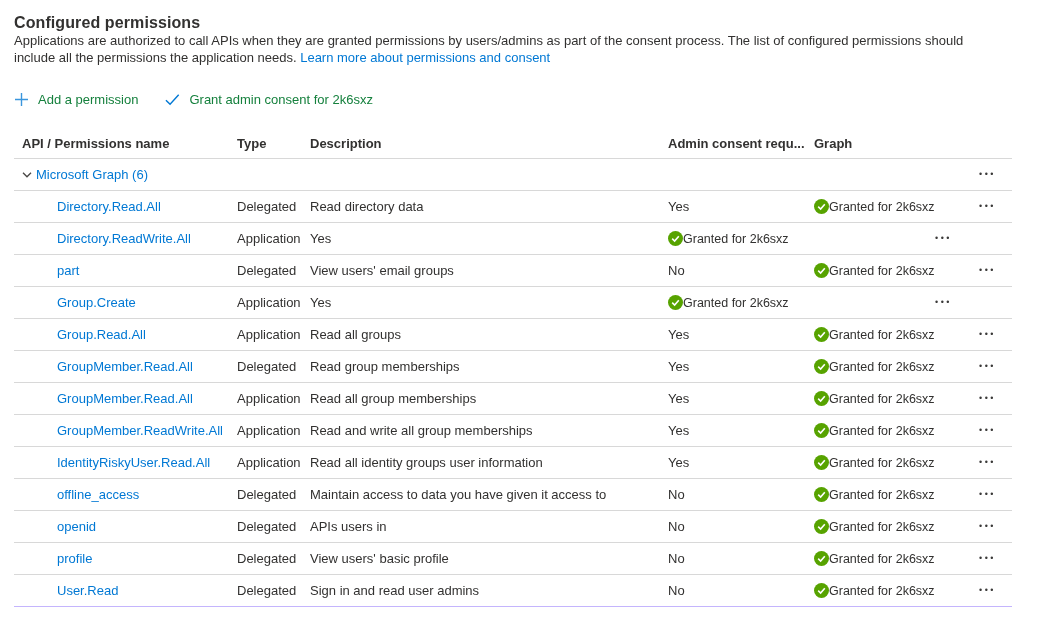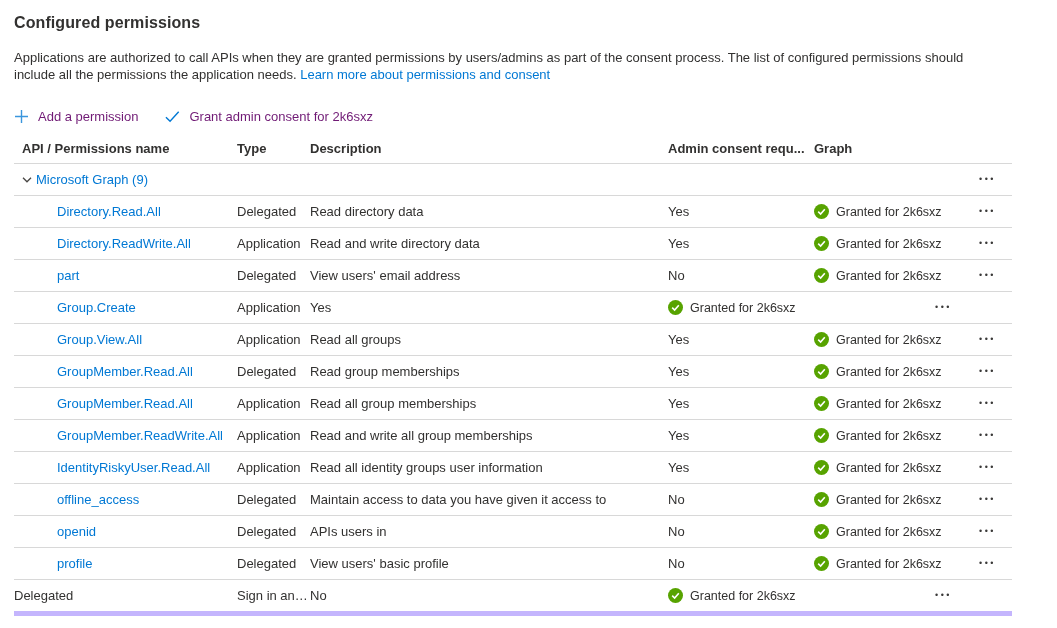--- a/index.html
+++ b/index.html
@@ -8,44 +8,44 @@
     width: 1057px; height: 628px; overflow: hidden;
     background: #ffffff; color: #323130;
     font-family: "Liberation Sans", sans-serif;
     font-size: 13px;
     -webkit-font-smoothing: antialiased;
   }
   .page { padding: 14px 14px 4px 14px; }
 
   .title { font-size: 16px; font-weight: 600; color: #323130; letter-spacing: .1px; }
 
-  .desc { margin-top: 17px; width: 994px; line-height: 17px; color: #323130; }
+  .desc { width: 994px; line-height: 17px; color: #323130; }
   .link { color: #0078d4; text-decoration: none; cursor: pointer; }
 
   .toolbar { margin-top: 21px; height: 24px; display: flex; align-items: center; gap: 27px; }
-  .toolbar-btn { display: flex; align-items: center; gap: 9px; cursor: pointer; color: #701a75; background: none; border: 0; font: inherit; padding: 0; }
+  .toolbar-btn { display: flex; align-items: center; gap: 9px; cursor: pointer; color: #15803d; background: none; border: 0; font: inherit; padding: 0; }
   .toolbar-btn .ico { display: inline-flex; width: 15px; height: 15px; align-items: center; justify-content: center; }
 
-  .table { margin-top: 6px; width: 998px; border-bottom: 5px solid #c4b5fd; }
+  .table { margin-top: 18px; width: 998px; border-bottom: 1px solid #c4b5fd; }
   .thead, .row {
     display: grid;
     grid-template-columns: 223px 73px 358px 146px 1fr 44px;
     align-items: center;
   }
   .thead { height: 29px; font-weight: bold; color: #323130; }
   .thead .col-name { padding-left: 8px; }
   .row { height: 32px; border-top: 1px solid #d8d8d8; }
 
   .group-cell { grid-column: 1 / 6; display: flex; align-items: center; gap: 1px; padding-left: 5px; }
   .chevron-btn { display: inline-flex; width: 16px; height: 16px; align-items: center; justify-content: center; cursor: pointer; background: none; border: 0; padding: 0; }
 
   .name-cell { padding-left: 43px; overflow: hidden; white-space: nowrap; text-overflow: ellipsis; }
   .cell { overflow: hidden; white-space: nowrap; text-overflow: ellipsis; }
 
-  .status-cell { display: flex; align-items: center; gap: 7px; font-size: 12.5px; }
+  .status-cell { display: flex; align-items: center; font-size: 12.5px; }
   .granted-icon { display: inline-flex; width: 15px; height: 15px; flex: none; }
 
   .actions { display: flex; justify-content: flex-end; padding-right: 13px; }
   .dots {
     background: none; border: 0; padding: 2px 3px; cursor: pointer;
     font-size: 9px; letter-spacing: 2.5px; color: #3b3a39; line-height: 1;
     font-family: "Liberation Sans", sans-serif;
   }
 </style>
 </head>
@@ -87,21 +87,21 @@
       <div class="cell"></div>
     </div>
 
     <div class="row">
       <div class="group-cell">
         <button class="chevron-btn">
           <svg width="12" height="12" viewBox="0 0 12 12">
               <path d="M2 3.8 6 7.8 10 3.8" stroke="#484644" stroke-width="1.3" fill="none"></path>
             </svg>
         </button>
-        <a class="link">Microsoft Graph (9)</a>
+        <a class="link">Microsoft Graph (6)</a>
       </div>
       <div class="actions">
         <button class="dots">•••</button>
       </div>
     </div>
 
     <div>
   <div class="row">
     <div class="name-cell">
       <a class="link">Directory.Read.All</a>
@@ -121,42 +121,41 @@
     <div class="actions">
       <button class="dots">•••</button>
     </div>
   </div>
 
   <div class="row">
     <div class="name-cell">
       <a class="link">Directory.ReadWrite.All</a>
     </div>
     <div class="cell">Application</div>
-    <div class="cell">Read and write directory data</div>
     <div class="cell">Yes</div>
     <div class="status-cell">
       <span class="granted-icon">
         <svg width="15" height="15" viewBox="0 0 15 15">
           <circle cx="7.5" cy="7.5" r="7.5" fill="#57a300"></circle>
           <path d="M4.2 7.7 6.6 10 10.8 5.2" stroke="#ffffff" stroke-width="1.6" fill="none"></path>
         </svg>
       </span>
       <span>Granted for 2k6sxz</span>
     </div>
     <div class="actions">
       <button class="dots">•••</button>
     </div>
   </div>
 
   <div class="row">
     <div class="name-cell">
       <a class="link">part</a>
     </div>
     <div class="cell">Delegated</div>
-    <div class="cell">View users' email address</div>
+    <div class="cell">View users' email groups</div>
     <div class="cell">No</div>
     <div class="status-cell">
       <span class="granted-icon">
         <svg width="15" height="15" viewBox="0 0 15 15">
           <circle cx="7.5" cy="7.5" r="7.5" fill="#57a300"></circle>
           <path d="M4.2 7.7 6.6 10 10.8 5.2" stroke="#ffffff" stroke-width="1.6" fill="none"></path>
         </svg>
       </span>
       <span>Granted for 2k6sxz</span>
     </div>
@@ -180,21 +179,21 @@
       </span>
       <span>Granted for 2k6sxz</span>
     </div>
     <div class="actions">
       <button class="dots">•••</button>
     </div>
   </div>
 
   <div class="row">
     <div class="name-cell">
-      <a class="link">Group.View.All</a>
+      <a class="link">Group.Read.All</a>
     </div>
     <div class="cell">Application</div>
     <div class="cell">Read all groups</div>
     <div class="cell">Yes</div>
     <div class="status-cell">
       <span class="granted-icon">
         <svg width="15" height="15" viewBox="0 0 15 15">
           <circle cx="7.5" cy="7.5" r="7.5" fill="#57a300"></circle>
           <path d="M4.2 7.7 6.6 10 10.8 5.2" stroke="#ffffff" stroke-width="1.6" fill="none"></path>
         </svg>
@@ -347,20 +346,23 @@
         </svg>
       </span>
       <span>Granted for 2k6sxz</span>
     </div>
     <div class="actions">
       <button class="dots">•••</button>
     </div>
   </div>
 
   <div class="row">
+    <div class="name-cell">
+      <a class="link">User.Read</a>
+    </div>
     <div class="cell">Delegated</div>
     <div class="cell">Sign in and read user admins</div>
     <div class="cell">No</div>
     <div class="status-cell">
       <span class="granted-icon">
         <svg width="15" height="15" viewBox="0 0 15 15">
           <circle cx="7.5" cy="7.5" r="7.5" fill="#57a300"></circle>
           <path d="M4.2 7.7 6.6 10 10.8 5.2" stroke="#ffffff" stroke-width="1.6" fill="none"></path>
         </svg>
       </span>

